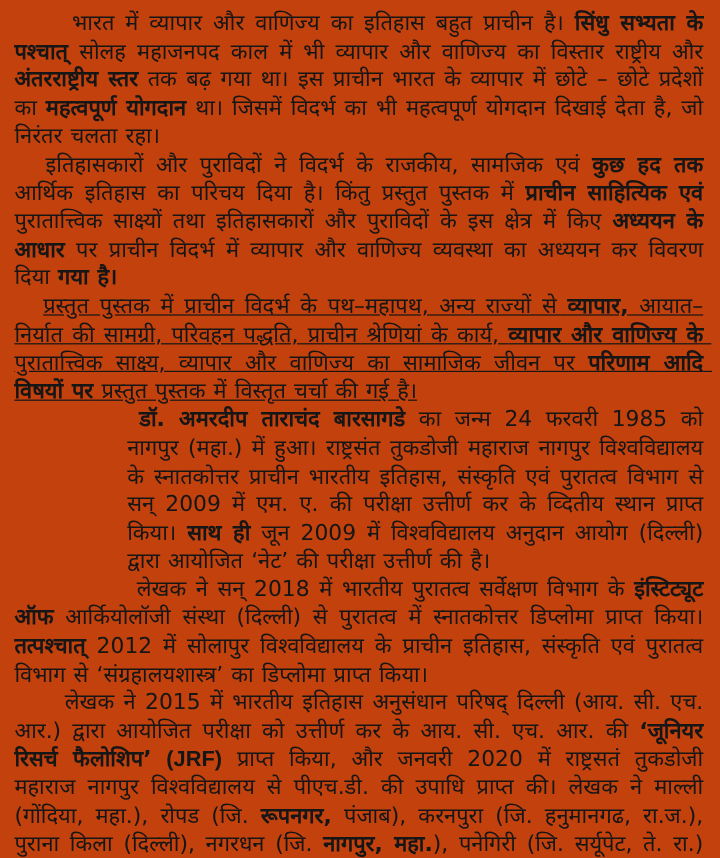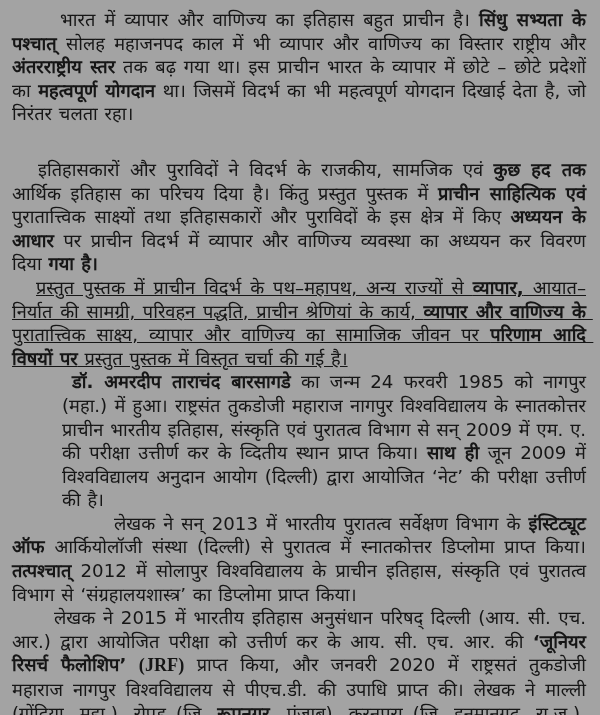--- a/index.html
+++ b/index.html
@@ -21,34 +21,34 @@
   }
   .para {
     margin: 0;
     font-size: 18.2px;
     line-height: 23.6px;
     text-align: justify;
     word-spacing: 1px;
   }
   .para span { white-space: pre-wrap; }
   .b { font-weight: bold; }
-  .serif { font-family: Liberation Serif, serif; }
+  .serif { font-family: Liberation Sans, sans-serif; }
   
   .p1 { text-indent: 48px; }
-  .p2 { text-indent: 26px; margin-top: 32px; }
+  .p2 { text-indent: 26px; }
   .p3 { text-indent: 24px; text-decoration: underline; }
   
-  .p4 { margin-left: 50px; text-indent: 10px; }
+  .p4 { margin-left: 94px; text-indent: 10px; }
   .p5 { text-indent: 102px; }
   .p6 { text-indent: 42px; }
 </style>
 </head>
 <body>
 
-<div class="page" style="background: #a3a3a3; color: rgb(22, 22, 22); padding-left: 12px;">
+<div class="page" style="background: #c2410c; color: rgb(22, 22, 22); padding-left: 12px;">
   <p class="para p1"><span>भारत में व्यापार और वाणिज्य का इतिहास बहुत प्राचीन है। </span><span class="b">सिंधु सभ्यता के पश्चात्</span><span> सोलह महाजनपद काल में भी व्यापार और वाणिज्य का विस्तार राष्ट्रीय और </span><span class="b">अंतरराष्ट्रीय स्तर</span><span> तक बढ़ गया था। इस प्राचीन भारत के व्यापार में छोटे – छोटे प्रदेशों का </span><span class="b">महत्वपूर्ण योगदान</span><span> था। जिसमें विदर्भ का भी महत्वपूर्ण योगदान दिखाई देता है, जो निरंतर चलता रहा।</span></p>
   <p class="para p2"><span>इतिहासकारों और पुराविदों ने विदर्भ के राजकीय, सामजिक एवं </span><span class="b">कुछ हद तक</span><span> आर्थिक इतिहास का परिचय दिया है। किंतु प्रस्तुत पुस्तक में </span><span class="b">प्राचीन साहित्यिक एवं</span><span> पुरातात्त्विक साक्ष्यों तथा इतिहासकारों और पुराविदों के इस क्षेत्र में किए </span><span class="b">अध्ययन के आधार</span><span> पर प्राचीन विदर्भ में व्यापार और वाणिज्य व्यवस्था का अध्ययन कर विवरण दिया </span><span class="b">गया है।</span></p>
   <p class="para p3"><span>प्रस्तुत पुस्तक में प्राचीन विदर्भ के पथ–महापथ, अन्य राज्यों से </span><span class="b">व्यापार,</span><span> आयात–निर्यात की सामग्री, परिवहन पद्धति, प्राचीन श्रेणियां के कार्य, </span><span class="b">व्यापार और वाणिज्य के</span><span> पुरातात्त्विक साक्ष्य, व्यापार और वाणिज्य का सामाजिक जीवन पर </span><span class="b">परिणाम आदि विषयों पर</span><span> प्रस्तुत पुस्तक में विस्तृत चर्चा की गई है।</span></p>
   <p class="para p4"><span class="b">डॉ. अमरदीप ताराचंद बारसागडे</span><span> का जन्म 24 फरवरी 1985 को नागपुर (महा.) में हुआ। राष्ट्रसंत तुकडोजी महाराज नागपुर विश्वविद्यालय के स्नातकोत्तर प्राचीन भारतीय इतिहास, संस्कृति एवं पुरातत्व विभाग से सन् 2009 में एम. ए. की परीक्षा उत्तीर्ण कर के व्दितीय स्थान प्राप्त किया। </span><span class="b">साथ ही</span><span> जून 2009 में विश्वविद्यालय अनुदान आयोग (दिल्ली) द्वारा आयोजित ‘नेट’ की परीक्षा उत्तीर्ण की है।</span></p>
-  <p class="para p5"><span>लेखक ने सन् 2013 में भारतीय पुरातत्व सर्वेक्षण विभाग के </span><span class="b">इंस्टिट्यूट ऑफ</span><span> आर्कियोलॉजी संस्था (दिल्ली) से पुरातत्व में स्नातकोत्तर डिप्लोमा प्राप्त किया। </span><span class="b">तत्पश्चात्</span><span> 2012 में सोलापुर विश्वविद्यालय के प्राचीन इतिहास, संस्कृति एवं पुरातत्व विभाग से ‘संग्रहालयशास्त्र’ का डिप्लोमा प्राप्त किया।</span></p>
+  <p class="para p5"><span>लेखक ने सन् 2018 में भारतीय पुरातत्व सर्वेक्षण विभाग के </span><span class="b">इंस्टिट्यूट ऑफ</span><span> आर्कियोलॉजी संस्था (दिल्ली) से पुरातत्व में स्नातकोत्तर डिप्लोमा प्राप्त किया। </span><span class="b">तत्पश्चात्</span><span> 2012 में सोलापुर विश्वविद्यालय के प्राचीन इतिहास, संस्कृति एवं पुरातत्व विभाग से ‘संग्रहालयशास्त्र’ का डिप्लोमा प्राप्त किया।</span></p>
   <p class="para p6"><span>लेखक ने 2015 में भारतीय इतिहास अनुसंधान परिषद् दिल्ली (आय. सी. एच. आर.) द्वारा आयोजित परीक्षा को उत्तीर्ण कर के आय. सी. एच. आर. की </span><span class="b">‘जूनियर रिसर्च फैलोशिप’</span><span> </span><span class="b serif">(JRF)</span><span> प्राप्त किया, और जनवरी 2020 में राष्ट्रसतं तुकडोजी महाराज नागपुर विश्वविद्यालय से पीएच.डी. की उपाधि प्राप्त की। लेखक ने माल्ली (गोंदिया, महा.), रोपड (जि. </span><span class="b">रूपनगर,</span><span> पंजाब), करनपुरा (जि. हनुमानगढ, रा.ज.), पुराना किला (दिल्ली), नगरधन (जि. </span><span class="b">नागपुर, महा.</span><span>), पनेगिरी (जि. सर्यूपेट, ते. रा.) आदि पुरास्थलों के उत्खनन में सहभाग लिया है।</span></p>
 
 </div>
 
 </body></html>

